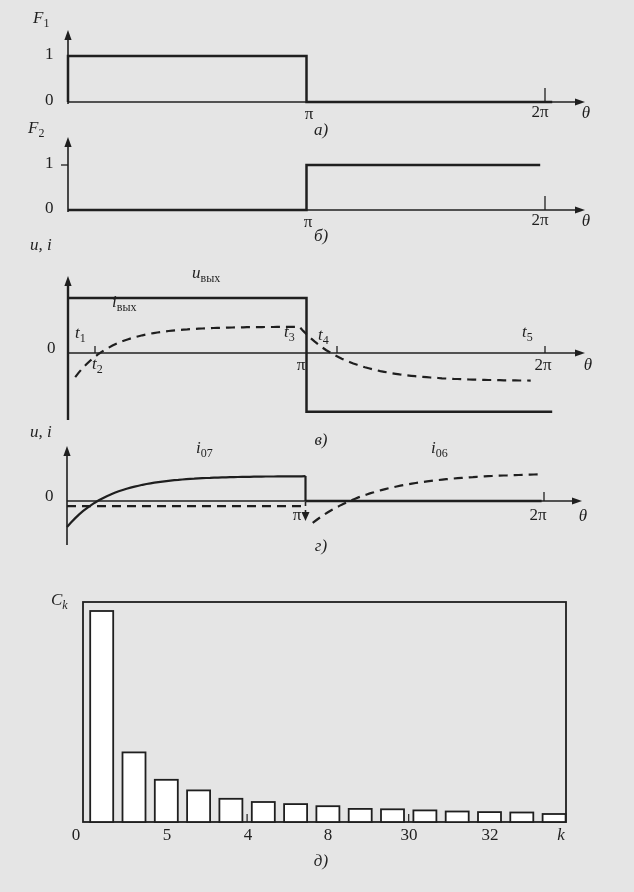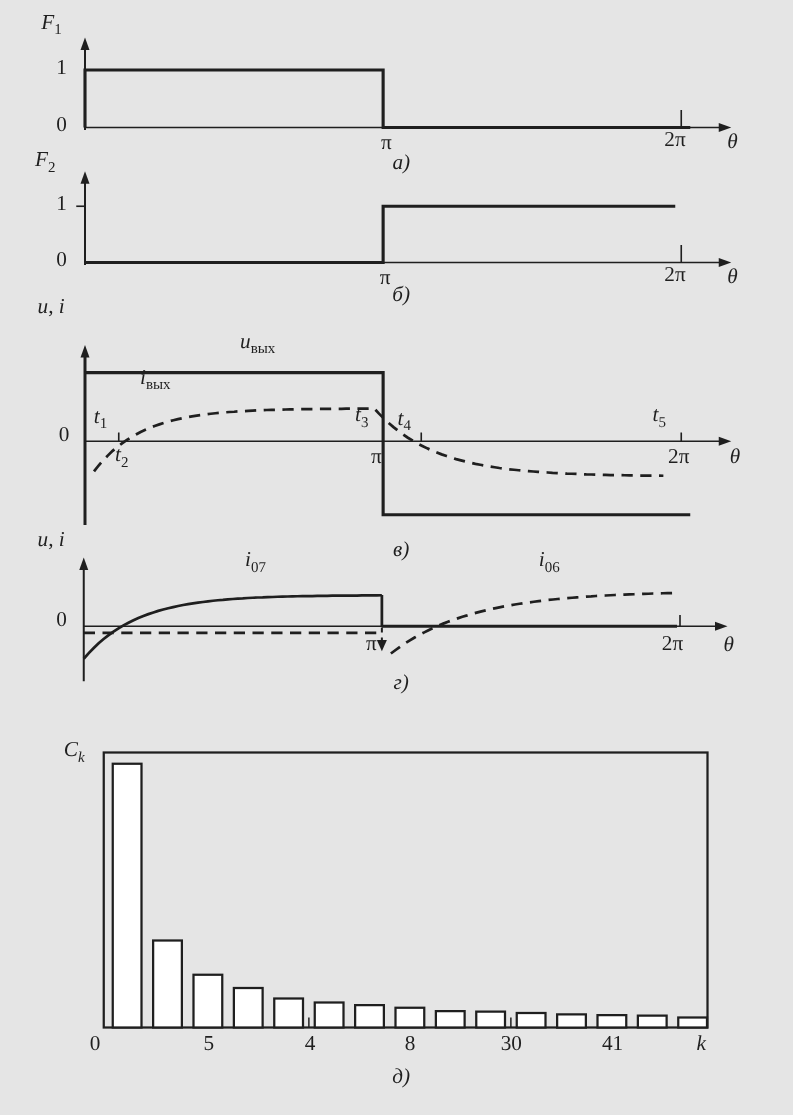--- a/index.html
+++ b/index.html
@@ -112,16 +112,16 @@
   <span class="lbl c" style="left:538px;top:506px">2π</span>
   <span class="lbl c it" style="left:583px;top:507px">θ</span>
   <span class="lbl c it" style="left:321px;top:537px">г)</span>
 
   <span class="lbl" style="left:51px;top:591px"><span class="it">C</span><sub class="it">k</sub></span>
   <span class="lbl c" style="left:76px;top:826px">0</span>
   <span class="lbl c" style="left:167px;top:826px">5</span>
   <span class="lbl c" style="left:248px;top:826px">4</span>
   <span class="lbl c" style="left:328px;top:826px">8</span>
   <span class="lbl c" style="left:409px;top:826px">30</span>
-  <span class="lbl c" style="left:490px;top:826px">41</span>
+  <span class="lbl c" style="left:490px;top:826px">32</span>
   <span class="lbl c it" style="left:561px;top:826px">k</span>
   <span class="lbl c it" style="left:321px;top:852px">д)</span>
 </div>
 
 </body></html>

